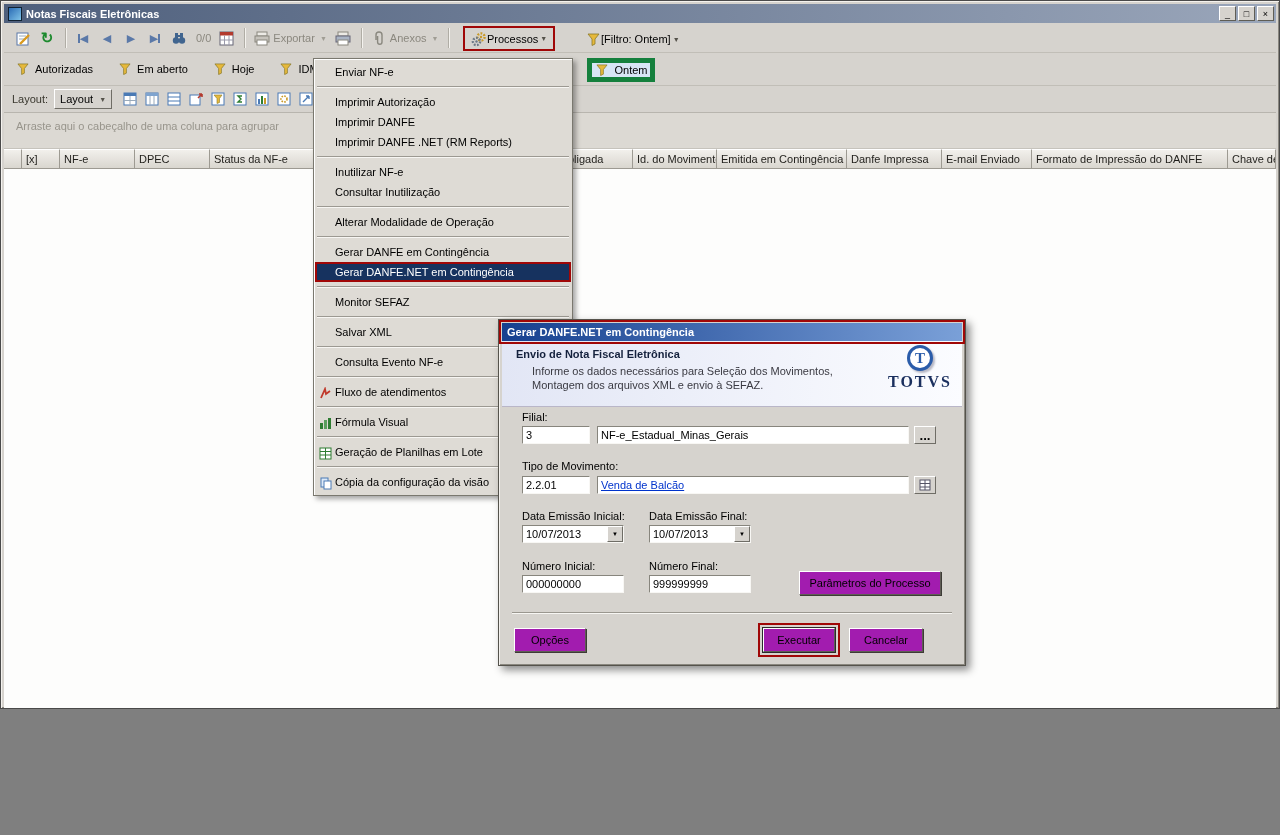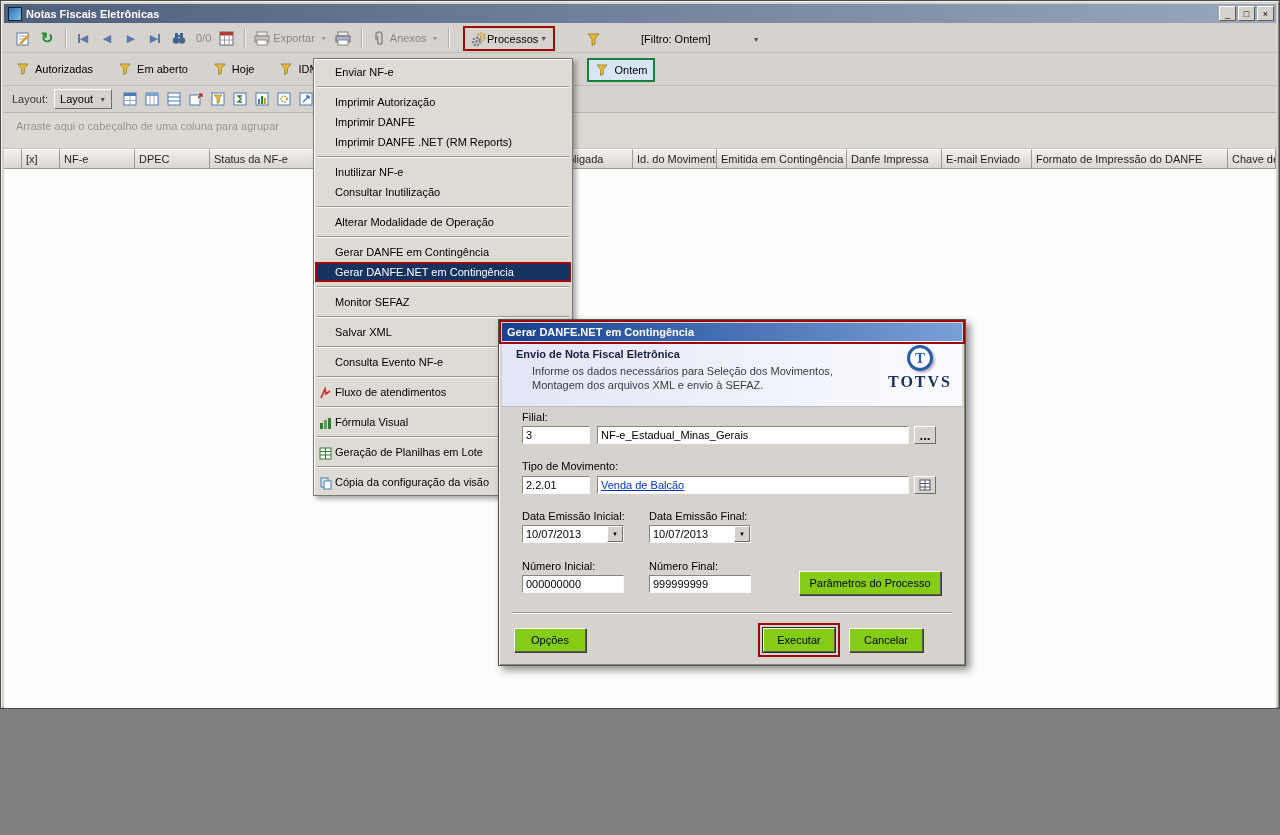--- a/index.html
+++ b/index.html
@@ -37,27 +37,27 @@
   .chev-gray { color:#a09d94; }
   .vsep { width:2px; height:20px; margin:0 5px; border-left:1px solid #b0ada5; border-right:1px solid #f4f2ee; }
   .count-text { color:#8b887f; margin:0 4px;text-align:right; }
   .glyph-green { color:#1d8a2e; font-size:15px; font-weight:bold; }
   .glyph-nav { color:#5b79a8; font-size:11px; display:flex; align-items:center; }
   .nav-bar { display:inline-block; width:2px; height:9px; background:#5b79a8; }
   .icn { display:inline-flex; align-items:center; justify-content:center; width:16px; height:16px; }
 
   .tbtn-processos { position:absolute; left:459px; top:2px; height:25px; display:flex; align-items:center;
                     padding:0 6px; border:2px solid #a00707; background:#d6d3ce; }
-  .grp-filtro { position:absolute; left:581px; top:3px; height:24px; display:flex; align-items:center;gap:40px; }
+  .grp-filtro { position:absolute; left:581px; top:3px; height:24px; display:flex; align-items:center; }
 
   
   .ftab { display:flex; align-items:center; margin-right:18px; height:24px; padding:0 3px; }
   .ftab .lbl { margin-left:4px; }
   .ftab-active { position:absolute; left:583px; top:5px; width:68px; height:24px;
-                 background:#d7e5f5; border:2px solid #15803d; display:flex; align-items:center;
+                 background:#d7e5f5; border:5px solid #15803d; display:flex; align-items:center;
                  justify-content:center; }
   .ftab-active .lbl { margin-left:4px; }
 
   
   .layout-label { margin-right:6px; color:#3a382f; }
   .dd-btn { display:flex; align-items:center; height:20px; padding:0 5px; margin-right:8px;
             background:#d6d3ce; border:1px solid; border-color:#fff #6f6d66 #6f6d66 #fff; }
   .dd-btn .lbl { margin-right:4px; }
   .grid-tool { width:20px; height:20px; display:flex; align-items:center; justify-content:center;
                margin-right:2px; border:1px solid transparent; }
@@ -131,21 +131,21 @@
   .field.link { color:#0033cc; text-decoration:underline; }
   .combo { position:absolute; height:18px; border:1px solid; border-color:#87857d #f8f7f4 #f8f7f4 #87857d;
            background:#fff; display:flex; align-items:center; }
   .combo .val { flex:1; padding-left:3px; }
   .combo .drop { width:16px; height:16px; background:#d6d3ce; border:1px solid;
                  border-color:#fff #6f6d66 #6f6d66 #fff; font-size:6px; display:flex;
                  align-items:center; justify-content:center; }
   .mini-btn { position:absolute; width:22px; height:18px; background:#d6d3ce; border:1px solid;
               border-color:#fff #6f6d66 #6f6d66 #fff; display:flex; align-items:center;
               justify-content:center; font-weight:bold; }
-  .push-btn { position:absolute; height:24px; background:#84cc16; border:1px solid;
+  .push-btn { position:absolute; height:24px; background:#a21caf; border:1px solid;
               border-color:#fff #5f5d55 #5f5d55 #fff; box-shadow:1px 1px 0 #3d3b36;
               font-family:"Liberation Sans",sans-serif; font-size:11px; text-align:center; }
   .push-btn.default { outline:1px solid #2b2b2b; }
   .btn-anno { position:absolute; border:2px solid #a00707; pointer-events:none; }
   .dlg-sep { position:absolute; left:10px; right:10px; top:205px; height:2px;
              border-top:1px solid #9a978f; border-bottom:1px solid #f7f6f3; }
 </style>
 </head>
 <body>
 

